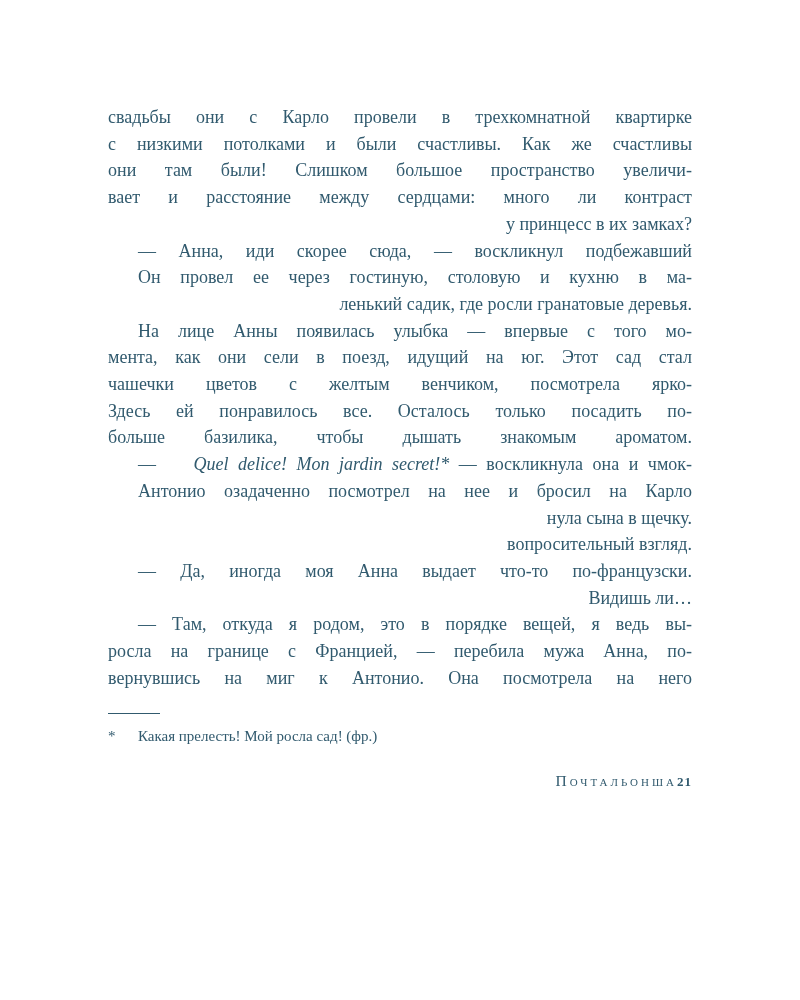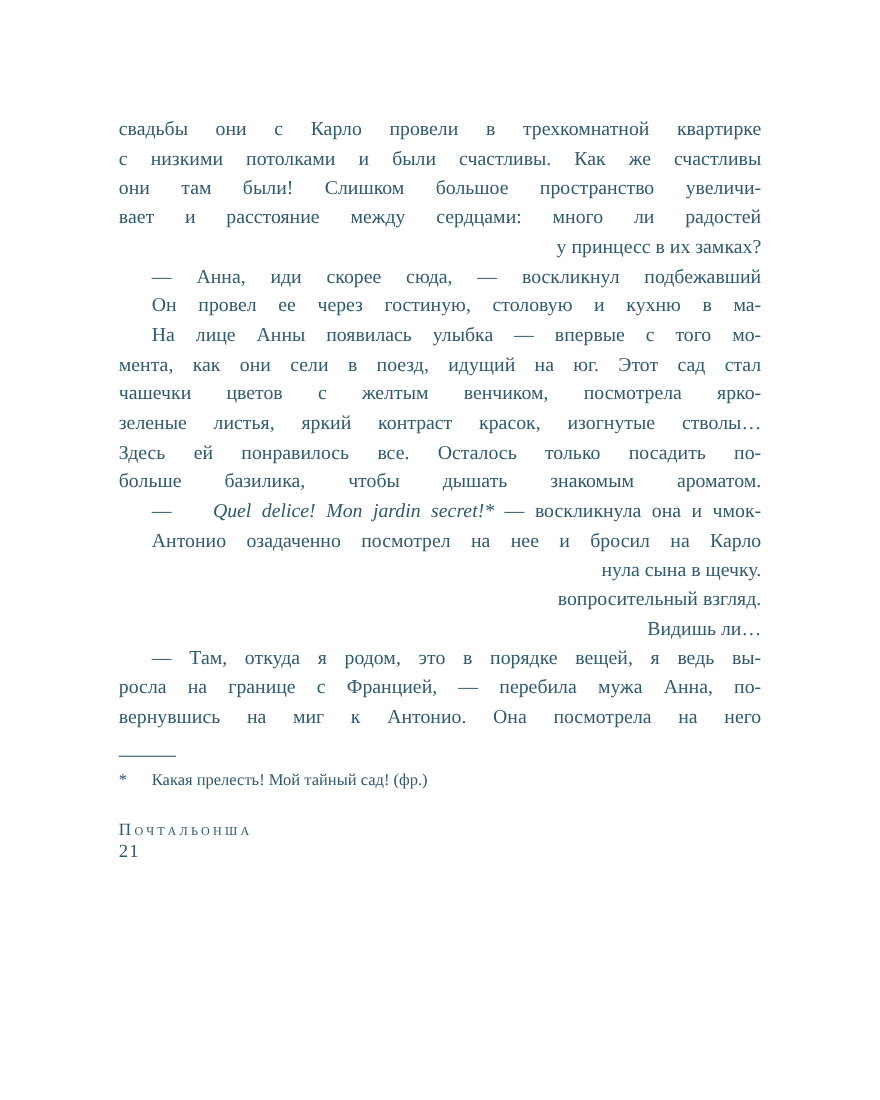--- a/index.html
+++ b/index.html
@@ -36,66 +36,66 @@
   .footnote {
     margin-top: 12px;
     font-size: 15px;
     line-height: 20px;
   }
   .fn-marker { display: inline-block; width: 30px; }
 
   .page-footer {
     margin-top: 26px;
     display: flex;
-    justify-content: center;
+    justify-content: flex-end;
     align-items: baseline;
-    flex-direction: column;
   }
   .book-title {
     font-variant: small-caps;
     letter-spacing: 3px;
     font-size: 15.5px;
   }
   .page-number {
-    font-weight: 400;
-    font-size: 17px;
+    font-weight: 700;
+    font-size: 13px;
     letter-spacing: 1px;
   }
 </style>
 </head>
 <body>
 
 <div class="page">
   <div class="text-block">
       <div class="line just"><span>свадьбы они с Карло провели в трехкомнатной квартирке</span></div>
       <div class="line just"><span>с низкими потолками и были счастливы. Как же счастливы</span></div>
       <div class="line just"><span>они там были! Слишком большое пространство увеличи-</span></div>
-      <div class="line just"><span>вает и расстояние между сердцами: много ли радостей</span></div>
+      <div class="line just"><span>вает и расстояние между сердцами: много ли контраст</span></div>
       <div class="line"><span>у принцесс в их замках?</span></div>
       <div class="line just indent"><span>— Анна, иди скорее сюда, — воскликнул подбежавший</span></div>
       <div class="line just indent"><span>Он провел ее через гостиную, столовую и кухню в ма-</span></div>
+      <div class="line"><span>ленький садик, где росли гранатовые деревья.</span></div>
       <div class="line just indent"><span>На лице Анны появилась улыбка — впервые с того мо-</span></div>
       <div class="line just"><span>мента, как они сели в поезд, идущий на юг. Этот сад стал</span></div>
       <div class="line just"><span>чашечки цветов с желтым венчиком, посмотрела ярко-</span></div>
-      <div class="line just"><span>зеленые листья, яркий контраст красок, изогнутые стволы…</span></div>
       <div class="line just"><span>Здесь ей понравилось все. Осталось только посадить по-</span></div>
       <div class="line just"><span>больше базилика, чтобы дышать знакомым ароматом.</span></div>
       <div class="line just indent"><span>— </span><span class="italic">Quel delice! Mon jardin secret!*</span><span> — воскликнула она и чмок-</span></div>
       <div class="line just indent"><span>Антонио озадаченно посмотрел на нее и бросил на Карло</span></div>
       <div class="line"><span>нула сына в щечку.</span></div>
       <div class="line"><span>вопросительный взгляд.</span></div>
+      <div class="line just indent"><span>— Да, иногда моя Анна выдает что-то по-французски.</span></div>
       <div class="line"><span>Видишь ли…</span></div>
       <div class="line just indent"><span>— Там, откуда я родом, это в порядке вещей, я ведь вы-</span></div>
       <div class="line just"><span>росла на границе с Францией, — перебила мужа Анна, по-</span></div>
       <div class="line just"><span>вернувшись на миг к Антонио. Она посмотрела на него</span></div>
     </div>
 
   <div class="footnote-sep"></div>
 
   <div class="footnote">
-    <span class="fn-marker">*</span><span class="fn-text">Какая прелесть! Мой тайный сад! (фр.)</span>
+    <span class="fn-marker">*</span><span class="fn-text">Какая прелесть! Мой росла сад! (фр.)</span>
   </div>
 
   <div class="page-footer">
     <span class="book-title">Почтальонша</span>
     <span class="page-number">21</span>
   </div>
 </div>
 
 </body></html>

